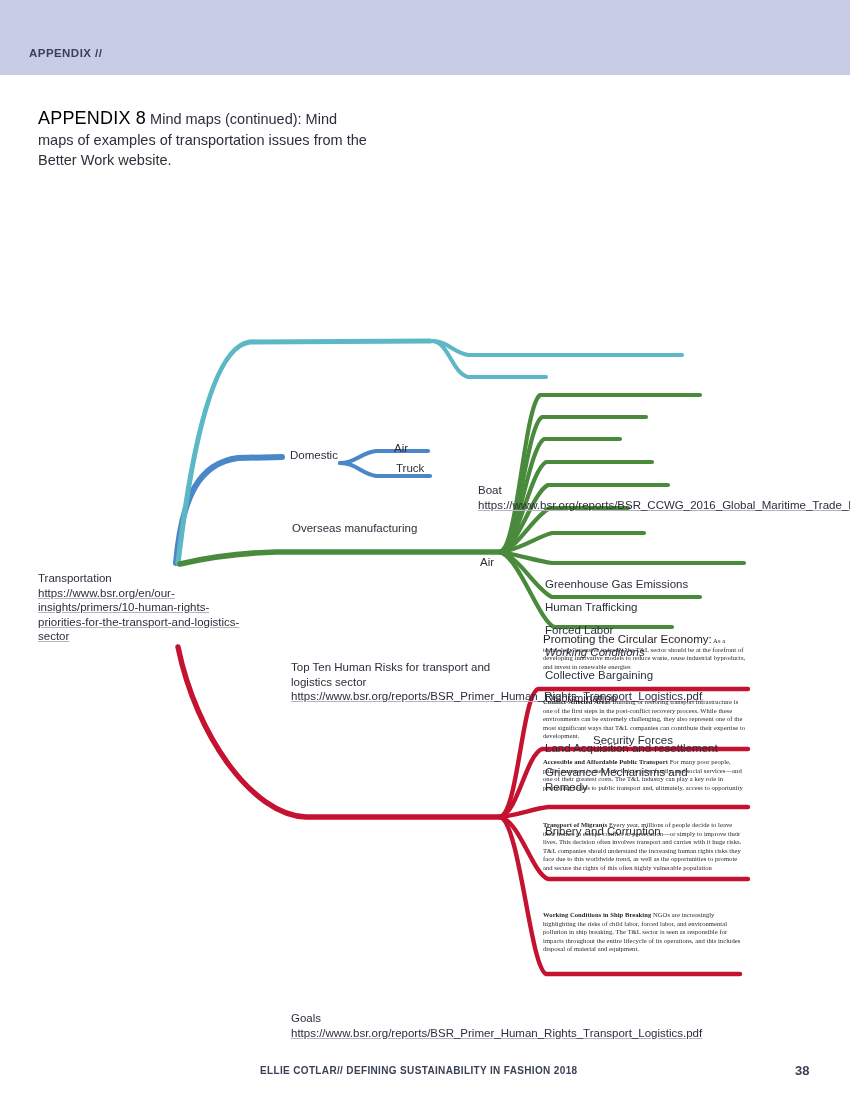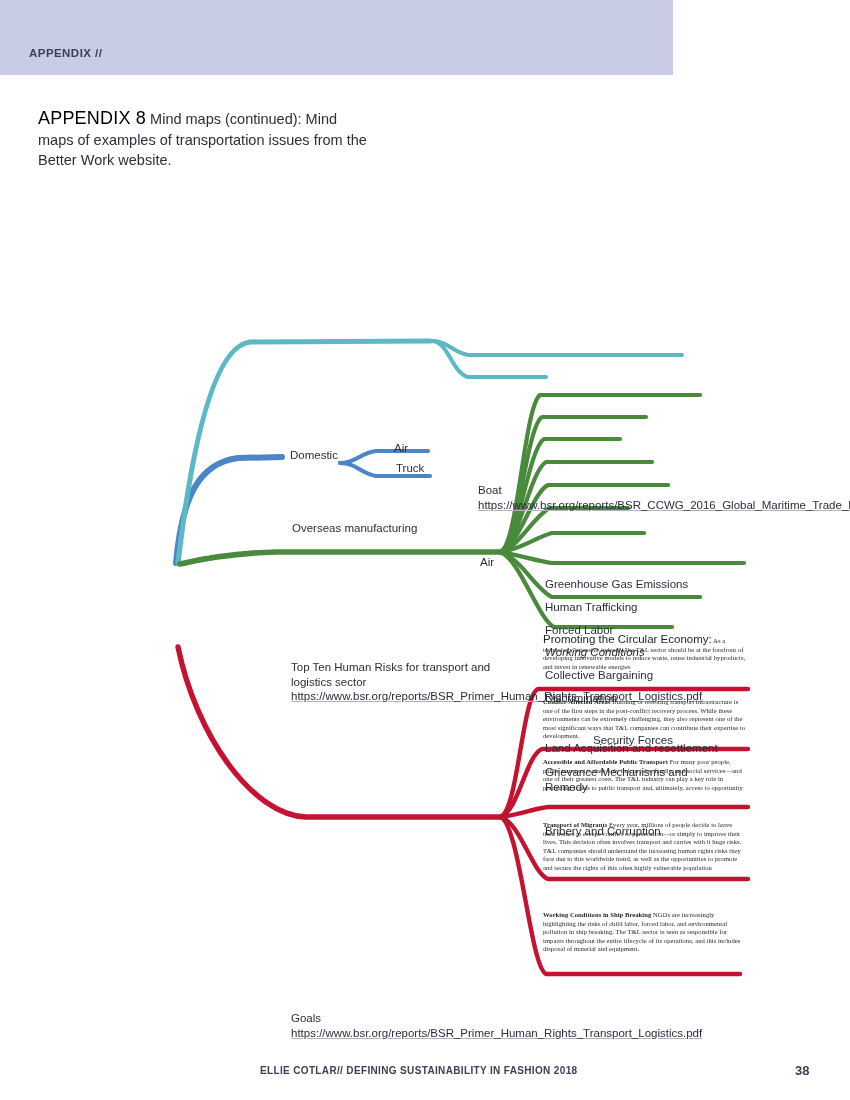--- a/index.html
+++ b/index.html
@@ -8,21 +8,21 @@
     background:#ffffff;
     font-family:"Liberation Sans", sans-serif;
     color:#2b2f3a;
     position:relative;
     overflow:hidden;
   }
   .page{position:absolute;inset:0;}
 
   
   .header-band{
-    position:absolute;left:0;top:0;width:673px;height:75px;
+    position:absolute;left:0;top:0;width:850px;height:75px;
     background:#c9cce5;
   }
   .header-label{
     position:absolute;left:29px;top:47px;
     font-size:11.5px;font-weight:700;letter-spacing:.45px;
     color:#3b4057;
   }
 
   
   .title-block{
@@ -127,20 +127,23 @@
         <path d="M178,452 C196,540 252,620 306,622 L500,622" stroke="#c41230" stroke-width="5.4"></path>
 
         <path d="M500,622 C518,618 522,500 538,494 L748,494" stroke="#c41230" stroke-width="4.4"></path>
         <path d="M500,622 C518,618 526,560 542,554 L748,554" stroke="#c41230" stroke-width="4.4"></path>
         <path d="M500,622 C520,620 532,614 548,612 L748,612" stroke="#c41230" stroke-width="4.4"></path>
         <path d="M500,622 C520,626 532,678 548,684 L748,684" stroke="#c41230" stroke-width="4.4"></path>
         <path d="M500,622 C520,628 530,772 546,779 L740,779" stroke="#c41230" stroke-width="4.4"></path>
       </g>
     </svg>
 
+    <div class="node" style="left:38px;top:376px;width:205px;">
+      <span>Transportation </span><span class="lnk">https://www.bsr.org/en/our-insights/primers/10-human-rights-priorities-for-the-transport-and-logistics-sector</span>
+    </div>
 
     <div class="node" style="left:290px;top:253px;">
       <span>Domestic</span>
     </div>
     <div class="node" style="left:394px;top:246px;">
       <span>Air</span>
     </div>
     <div class="node" style="left:396px;top:266px;">
       <span>Truck</span>
     </div>

